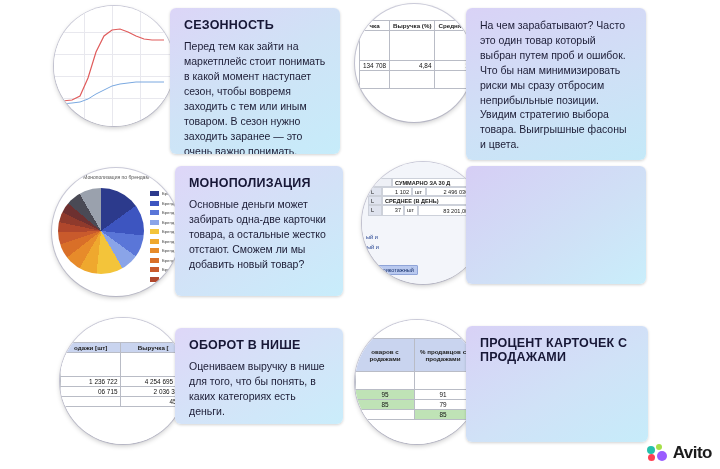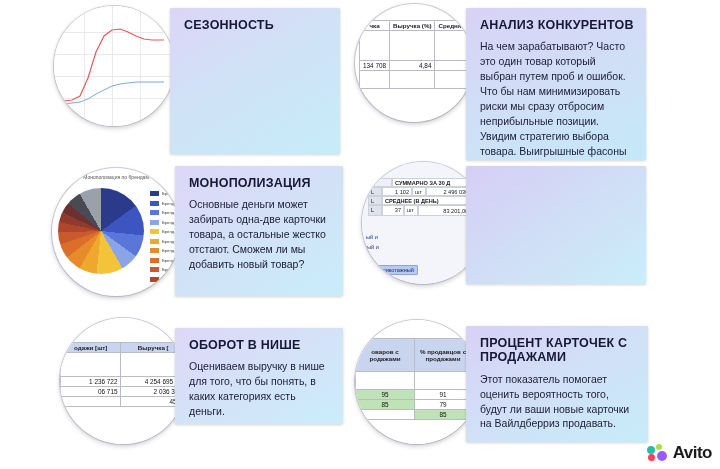--- a/index.html
+++ b/index.html
@@ -16,21 +16,21 @@
   }
   .page {
     position: relative;
     width: 720px;
     height: 469px;
     background: #ffffff;
   }
   
   .card {
     position: absolute;
-    border-radius: 1px;
+    border-radius: 6px;
     box-sizing: border-box;
     padding: 10px 12px 10px 14px;
     color: #1a1a2e;
     box-shadow: 0 1px 3px rgba(0,0,0,0.18);
     overflow: hidden;
   }
   .card .title {
     font-weight: bold;
     font-size: 12.5px;
     letter-spacing: 0.2px;
@@ -229,20 +229,21 @@
       <div class="grid-v" style="left:86px;"></div>
       <svg width="120" height="120" viewBox="0 0 120 120" style="position:absolute;left:0;top:0;">
         <polyline points="8,95 18,94 26,90 34,72 42,46 50,30 58,24 66,23 74,26 82,30 90,33 98,34 110,34" fill="none" stroke="#e05c5c" stroke-width="1.2"></polyline>
         <polyline points="8,98 18,97 26,96 34,93 42,88 50,84 58,80 66,78 74,77 82,76 90,76 98,76 110,76" fill="none" stroke="#7aa8e0" stroke-width="1"></polyline>
       </svg>
     </div>
   </div>
 
   <div class="card g1" style="left:170px; top:8px; width:170px; height:146px;">
     <div class="title">СЕЗОННОСТЬ</div>
+    <div class="body"> Перед тем как зайти на маркетплейс стоит понимать в какой момент наступает сезон, чтобы вовремя заходить с тем или иным товаром. В сезон нужно заходить заранее — это очень важно понимать.</div>
   </div>
 
   <div class="bubble" style="left:355px; top:4px; width:118px; height:118px;">
     <div class="inner">
       <div class="sheet" style="left:4px; top:16px;">
         <table>
           <tbody>
               <tr>
             <th>чка</th>
             <th>Выручка (%)</th>
@@ -263,21 +264,20 @@
                 <td></td>
                 <td></td>
               </tr>
         </tbody>
           </table>
       </div>
     </div>
   </div>
 
   <div class="card g2" style="left:466px; top:8px; width:180px; height:152px;">
-    <div class="title">АНАЛИЗ КОНКУРЕНТОВ</div>
     <div class="body">На чем зарабатывают? Часто это один товар который выбран путем проб и ошибок. Что бы нам минимизировать риски мы сразу отбросим неприбыльные позиции. Увидим стратегию выбора товара. Выигрышные фасоны и цвета.</div>
   </div>
 
   <div class="bubble" style="left:52px; top:168px; width:128px; height:128px;">
     <div class="inner">
       <div class="bubble-caption">Монополизация по брендам</div>
       <div class="pie-wrap">
         <div class="pie"></div>
       </div>
       <div class="pie-legend">
@@ -436,21 +436,20 @@
             <td class="cell-green">85</td>
           </tr>
         </tbody>
           </table>
       </div>
     </div>
   </div>
 
   <div class="card g6" style="left:466px; top:326px; width:182px; height:116px;">
     <div class="title">ПРОЦЕНТ КАРТОЧЕК С ПРОДАЖАМИ</div>
-    <div class="body">Этот показатель помогает оценить вероятность того, будут ли ваши новые карточки на Вайлдберриз продавать.</div>
   </div>
 
   <div class="watermark">
     <div class="wm-dots">
       <i style="left:0px; top:2px; width:8px; height:8px; background:#24c0ac;"></i>
       <i style="left:9px; top:0px; width:6px; height:6px; background:#a6e04a;"></i>
       <i style="left:1px; top:10px; width:7px; height:7px; background:#ff4053;"></i>
       <i style="left:10px; top:7px; width:10px; height:10px; background:#9a5cff;"></i>
     </div>
     <span class="wm-text">Avito</span>

